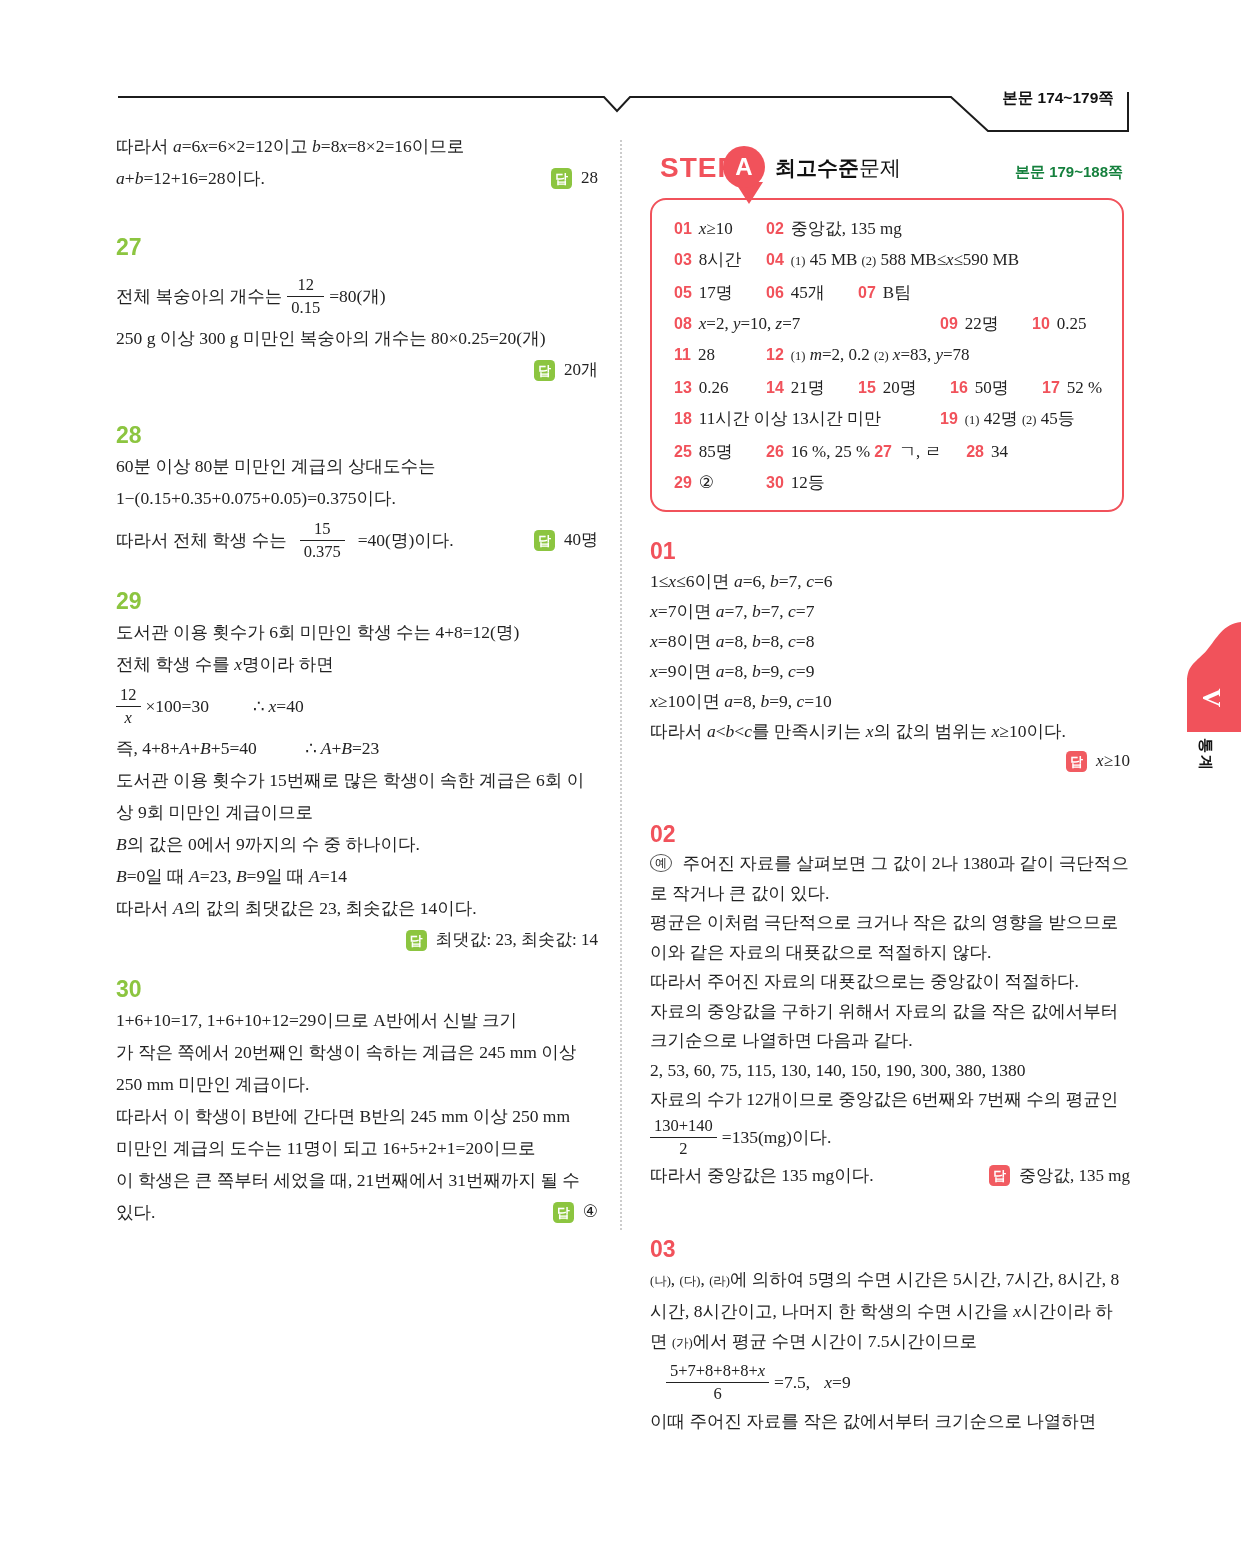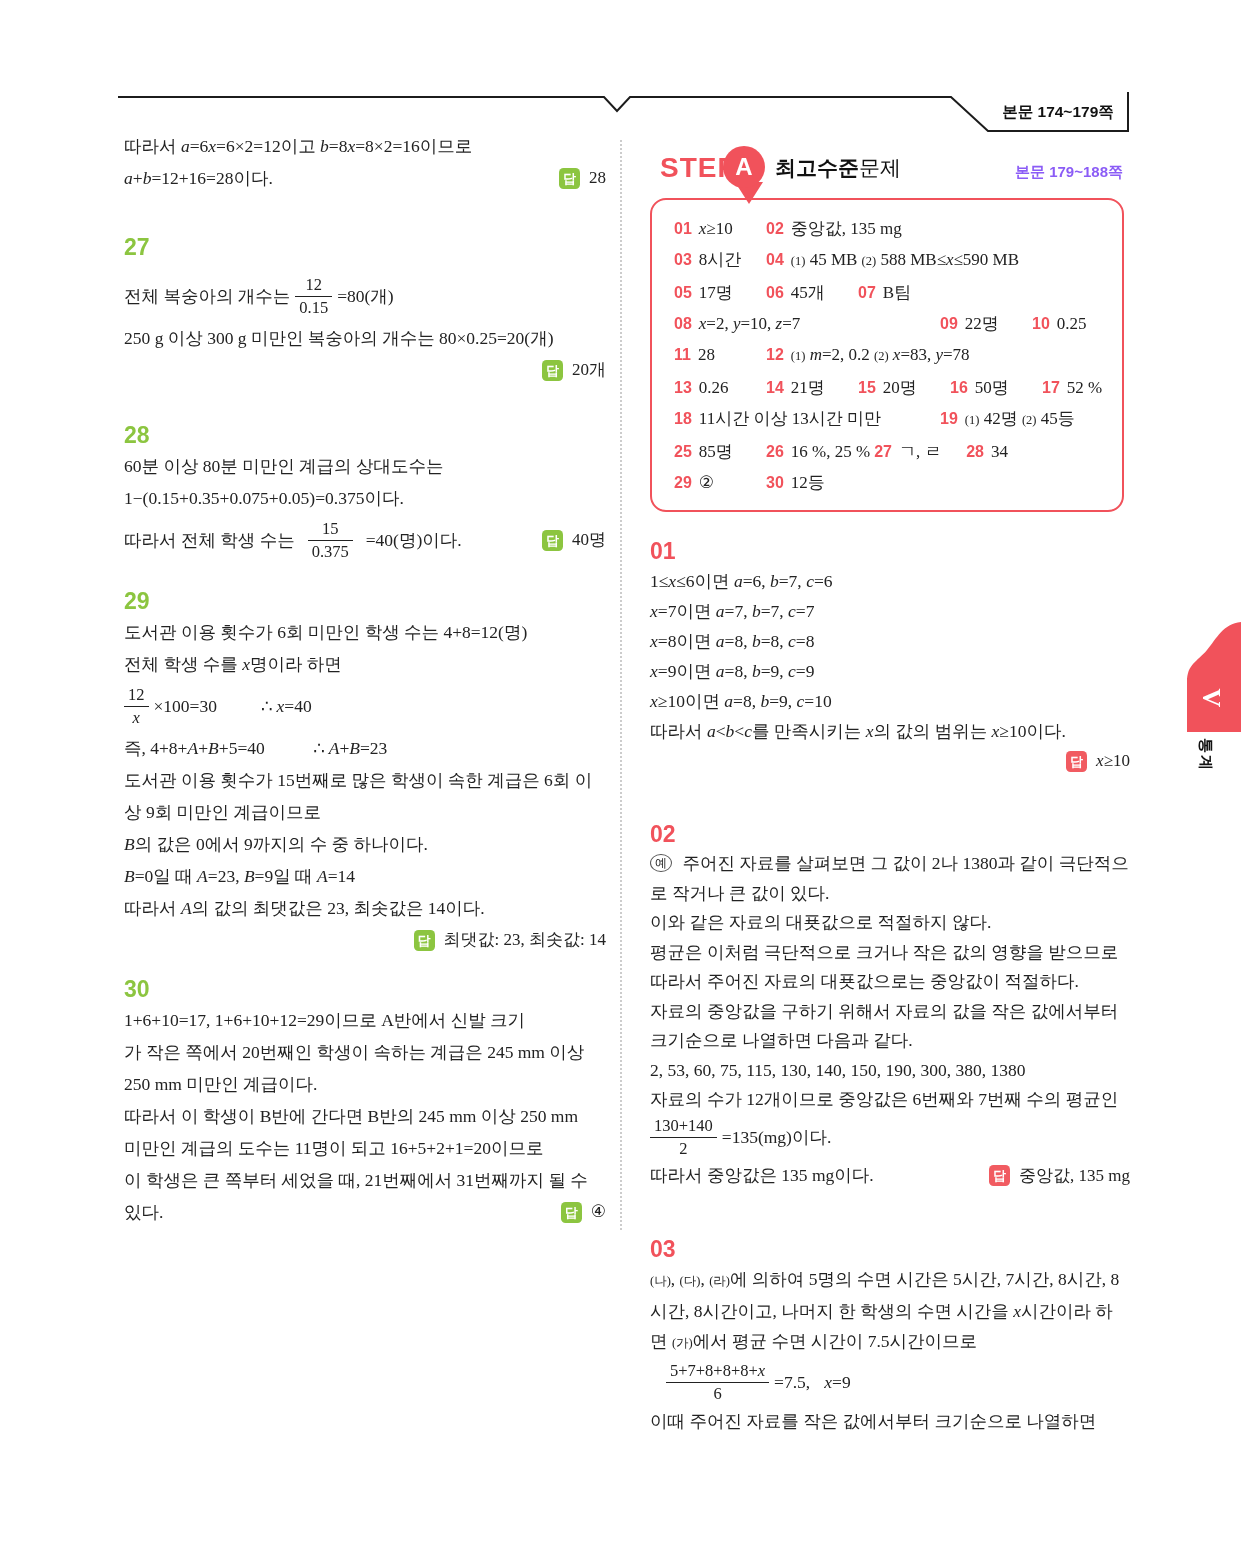--- a/index.html
+++ b/index.html
@@ -1,24 +1,24 @@
 <!DOCTYPE html>
 <html><head>
 <meta charset="utf-8">
 <style>
   html,body{margin:0;padding:0;background:#ffffff;}
   .page{position:relative;width:1241px;height:1565px;background:#fff;overflow:hidden;
         font-family:"Liberation Serif","DejaVu Serif","DejaVu Sans",serif;color:#222;}
   
   .hdr-svg{position:absolute;left:0;top:0;}
-  .hdr-badge{position:absolute;left:988px;top:99px;width:140px;text-align:center;
+  .hdr-badge{position:absolute;left:988px;top:85px;width:140px;text-align:center;
              font:700 15.5px/26px "Liberation Sans","DejaVu Sans",sans-serif;color:#111;}
   
   .col{position:absolute;top:0;}
-  .col-left{left:124px;width:482px;}
+  .col-left{left:116px;width:482px;}
   .col-right{left:650px;width:480px;}
   .divider{position:absolute;left:620px;top:140px;height:1090px;border-left:2px dotted #cccccc;}
   
   .t-line{font-size:17.5px;line-height:32px;white-space:nowrap;}
   .fl{display:flex;align-items:center;height:52px;}
   .split{display:flex;justify-content:space-between;}
   .ans-only{display:flex;justify-content:flex-end;align-items:center;}
   .ansr{display:inline-flex;align-items:center;font-size:17px;}
   i.v{font-style:italic;}
   .sm{font-size:12.5px;}
@@ -53,21 +53,21 @@
   .step-circle{position:absolute;left:73px;bottom:6px;width:42px;height:42px;border-radius:50%;
                background:#f1525b;color:#fff;text-align:center;
                font:800 24px/42px "Liberation Sans","DejaVu Sans",sans-serif;z-index:3;}
   .step-tail{position:absolute;left:85px;top:182px;width:0;height:0;z-index:2;
              border-left:14px solid transparent;border-right:14px solid transparent;
              border-top:22px solid #f1525b;}
   .step-title{position:absolute;left:125px;bottom:12px;font-size:21px;color:#111;
               font-family:"Liberation Sans","DejaVu Sans",sans-serif;}
   .step-title b{font-weight:800;}
   .step-pages{position:absolute;right:7px;bottom:12px;
-              font:700 15px "Liberation Sans","DejaVu Sans",sans-serif;color:#8b5cf6;}
+              font:700 15px "Liberation Sans","DejaVu Sans",sans-serif;color:#15803d;}
   
   .ans-box{margin-top:4px;width:474px;border:2.5px solid #f1525b;border-radius:16px;
            padding:13px 0 12px 22px;box-sizing:border-box;background:#fff;}
   .ans-row{display:flex;line-height:31px;white-space:nowrap;font-size:17px;}
   .ans-item{display:inline-flex;align-items:baseline;min-width:88px;padding-right:4px;}
   .ans-num{font:700 16px "Liberation Sans","DejaVu Sans",sans-serif;color:#f1525b;margin-right:7px;}
   .ans-row:nth-child(4) .ans-item:nth-child(1){min-width:262px;}
   .ans-row:nth-child(7) .ans-item:nth-child(1){min-width:262px;}
   .ans-row:nth-child(9) .ans-item:nth-child(2){min-width:174px;}
   
@@ -362,22 +362,22 @@
     </section>
 
     <section class="blk-02">
       <div class="h-num r">02</div>
       <div class="t-line">
         <span class="ex-badge">예</span>
         <span>주어진 자료를 살펴보면 그 값이 2나 1380과 같이 극단적으</span>
       </div>
       <div>
           <div class="t-line">로 작거나 큰 값이 있다.</div>
+          <div class="t-line">평균은 이처럼 극단적으로 크거나 작은 값의 영향을 받으므로</div>
           <div class="t-line">이와 같은 자료의 대푯값으로 적절하지 않다.</div>
-          <div class="t-line">평균은 이처럼 극단적으로 크거나 작은 값의 영향을 받으므로</div>
           <div class="t-line">따라서 주어진 자료의 대푯값으로는 중앙값이 적절하다.</div>
           <div class="t-line">자료의 중앙값을 구하기 위해서 자료의 값을 작은 값에서부터</div>
           <div class="t-line">크기순으로 나열하면 다음과 같다.</div>
           <div class="t-line">2, 53, 60, 75, 115, 130, 140, 150, 190, 300, 380, 1380</div>
           <div class="t-line">자료의 수가 12개이므로 중앙값은 6번째와 7번째 수의 평균인</div>
         </div>
       <div class="t-line fl">
         <span class="frac" style="margin-left:0;">
             <span class="fn">130+140</span>
             <span class="fd">2</span>

